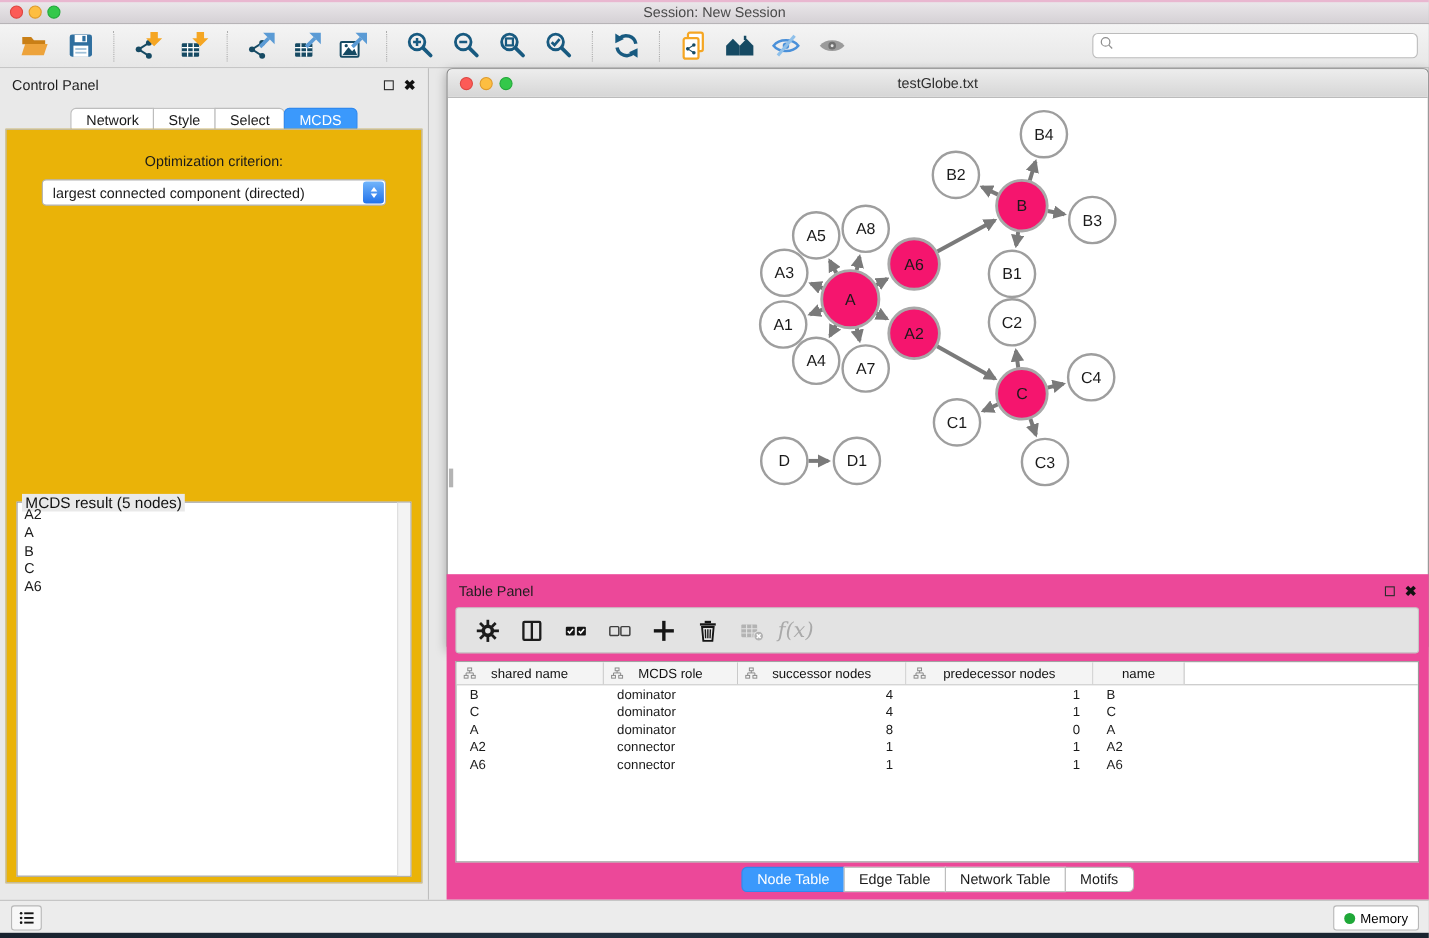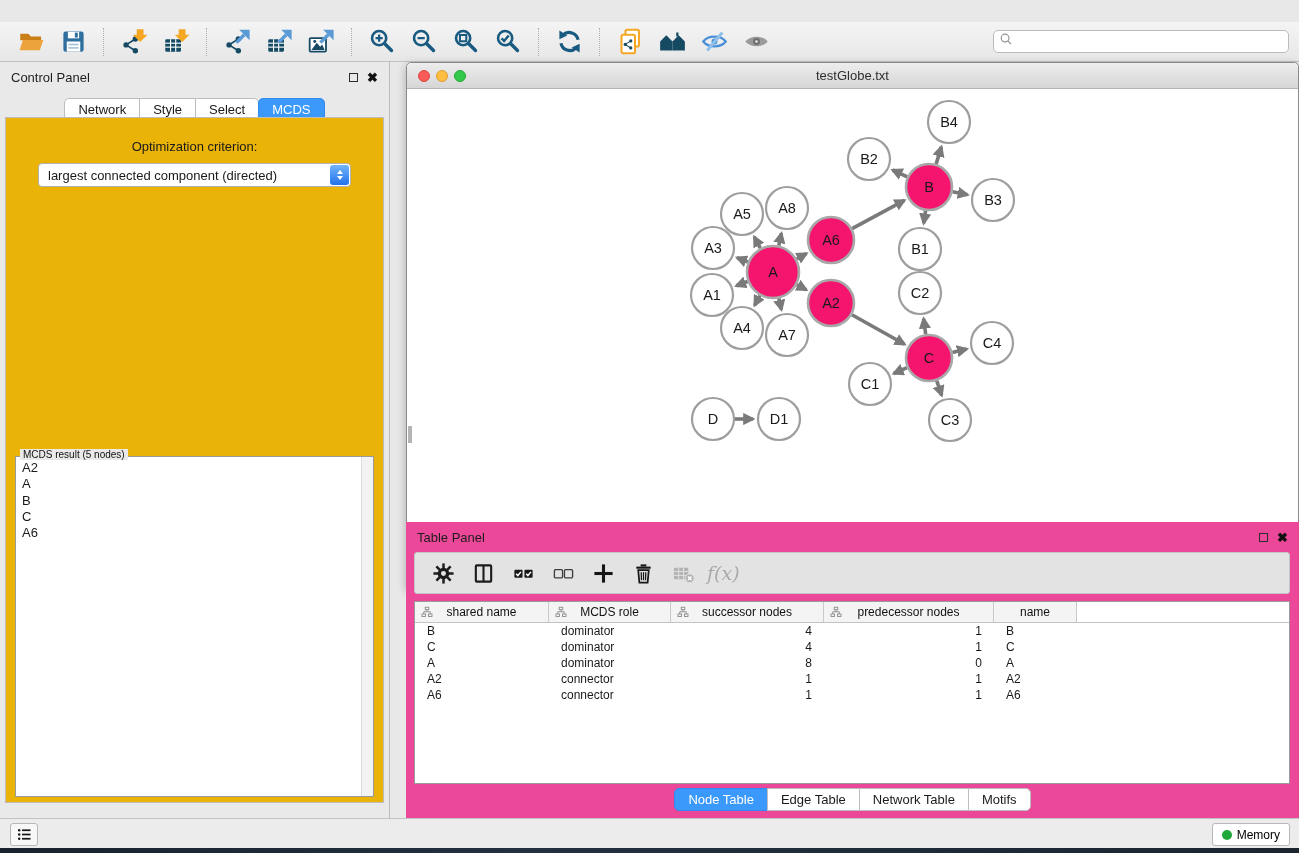--- a/index.html
+++ b/index.html
@@ -54,21 +54,21 @@
   .tri-up { width:0; height:0; border-left:3.5px solid transparent; border-right:3.5px solid transparent;
     border-bottom:4.5px solid #fff; }
   .tri-dn { width:0; height:0; border-left:3.5px solid transparent; border-right:3.5px solid transparent;
     border-top:4.5px solid #fff; }
   .btn-row { display:flex; justify-content:center; gap:15px; margin-top:11px; }
   .mac-btn { background:#fff; border:1px solid #b1b1b1; border-radius:4px; font-size:13px;
     padding:3px 16px; font-family:"Liberation Sans", sans-serif; cursor:pointer; color:#1a1a1a; }
   .result-fs { position:absolute; left:9px; right:9px; top:338px; bottom:5px;
     border:1px solid #9a9a9a; background:#fff; }
   .result-legend { position:absolute; top:-8px; left:4px; background:#e9e9e9; padding:0 3px;
-    font-size:10px; color:#111; }
+    font-size:14px; color:#111; }
   .result-list { position:absolute; top:3px; left:6px; right:14px; bottom:2px; overflow:hidden;
     font-size:13px; line-height:16.3px; }
   .result-scroll { position:absolute; right:0; top:0; bottom:0; width:12px; background:#f3f3f3;
     border-left:1px solid #ddd; }
 
   
   .network-window { position:absolute; left:406px; top:62px; width:893px; height:526px;
     background:#fff; border:1px solid #8a8a8a; border-radius:5px 5px 0 0;
     box-shadow:0 3px 10px rgba(0,0,0,.28); }
   .nw-titlebar { height:26px; background:linear-gradient(#ededed,#d6d6d6); border-bottom:1px solid #b4b4b4;
@@ -110,20 +110,26 @@
     padding:0 9px; font-size:12px; cursor:pointer; font-family:Liberation Sans, sans-serif; }
   .mem-dot { width:10px; height:10px; border-radius:50%; background:#1fa838; }
   .desktop-strip { position:absolute; top:848px; left:0; width:100%; height:5px;
     background:linear-gradient(90deg,#18222e,#223040 40%,#1a2530); }
 </style>
 </head>
 <body>
 
 <div class="app">
 
+  <div class="titlebar">
+    <span class="tl red" style="left:9px"></span>
+    <span class="tl yellow" style="left:26px"></span>
+    <span class="tl green" style="left:43px"></span>
+    <span>Session: New Session</span>
+  </div>
 
   <div class="toolbar">
     <div id="toolbar-groups" style="display:flex;align-items:center;">
         <button class="tb-btn">
           <svg width="27" height="27" viewBox="0 0 24 24">
             <path d="M2,5 h7.2 l2.2,2.6 h9.1 v3.2 H2 z" fill="#c97f16"></path>
             <path d="M4.3,10.6 h18.2 l-3.1,9.2 H1.4 z" fill="#eda33b"></path>
           </svg>
         </button>
         <button class="tb-btn">

